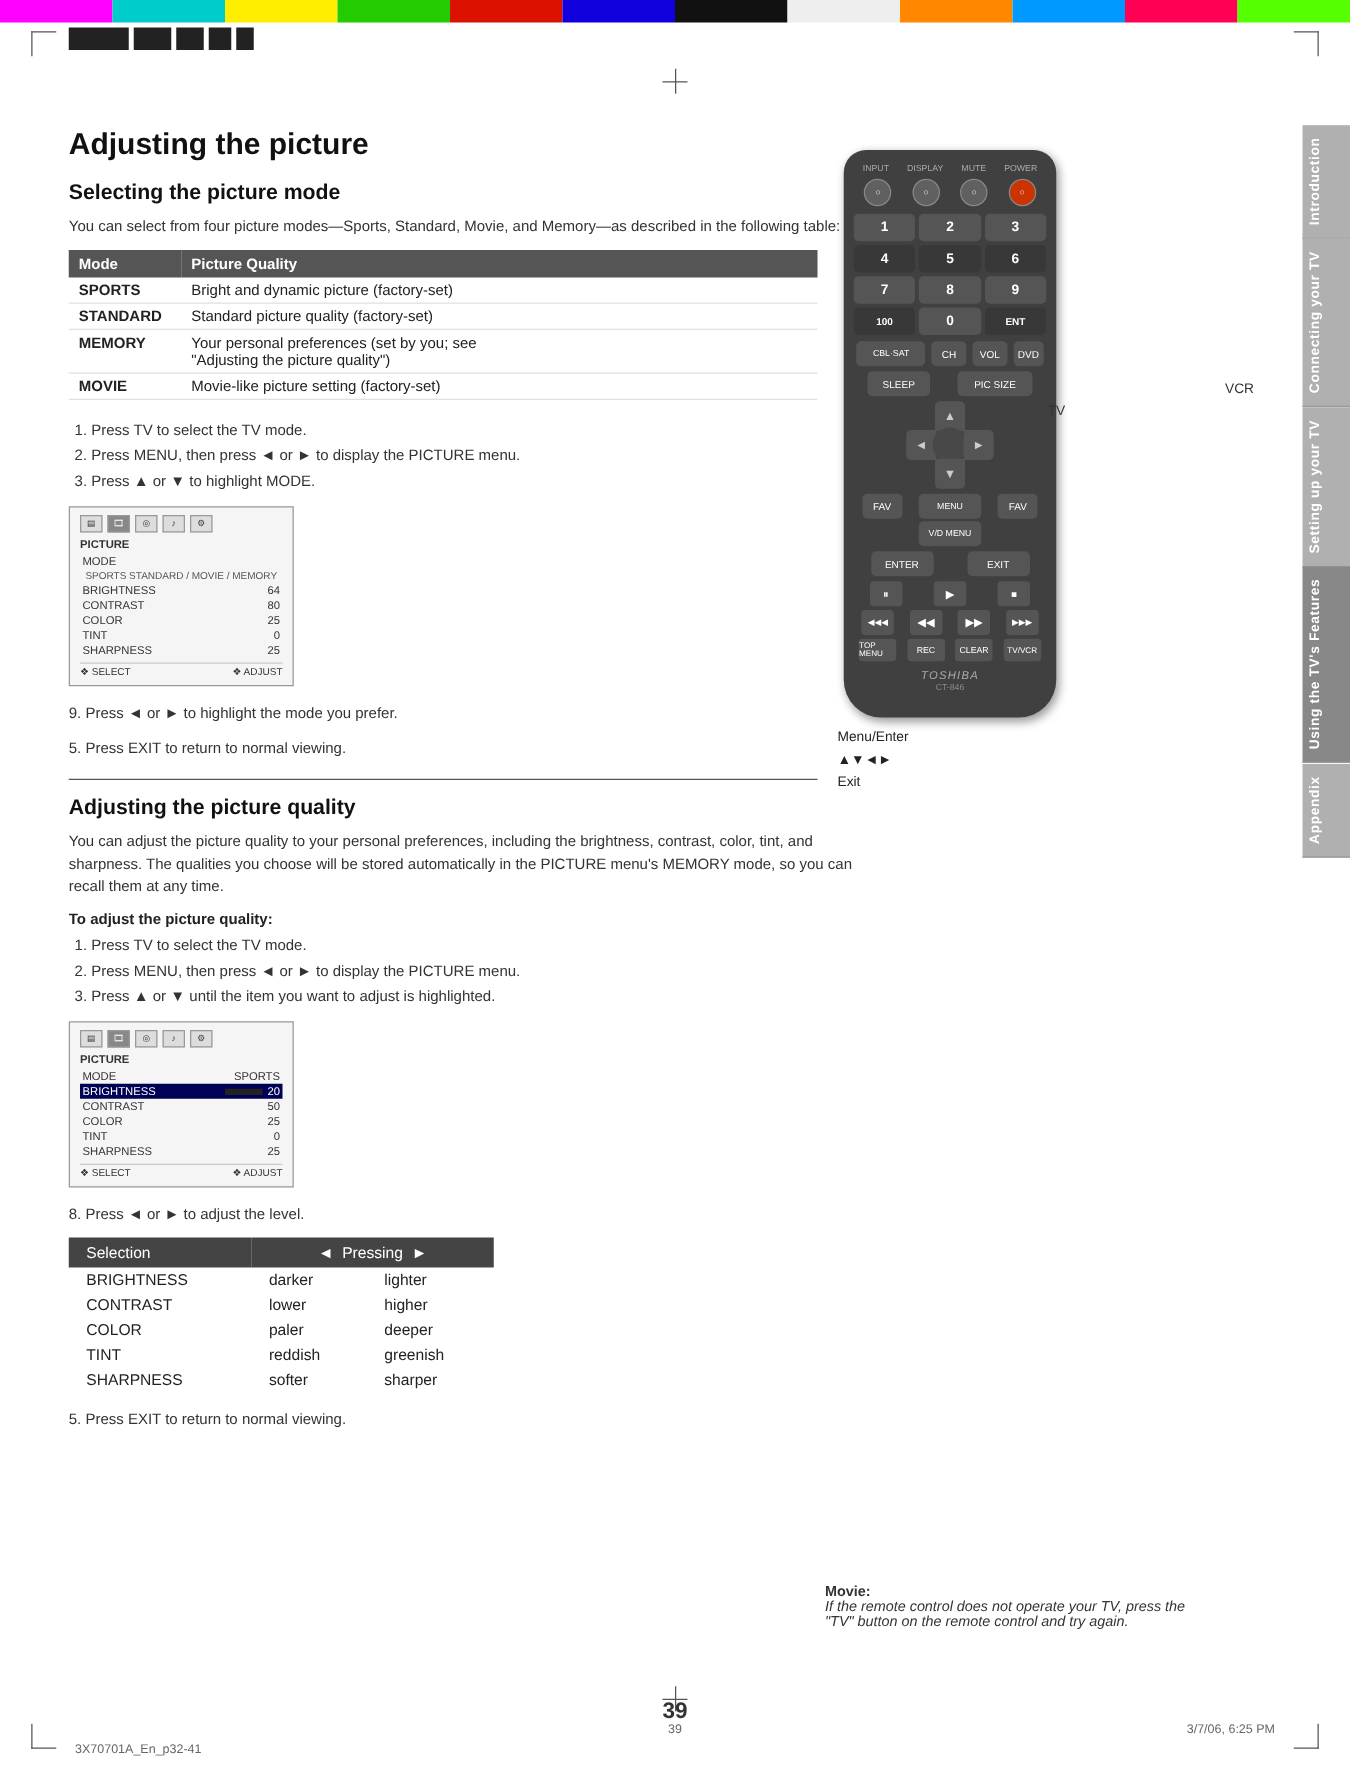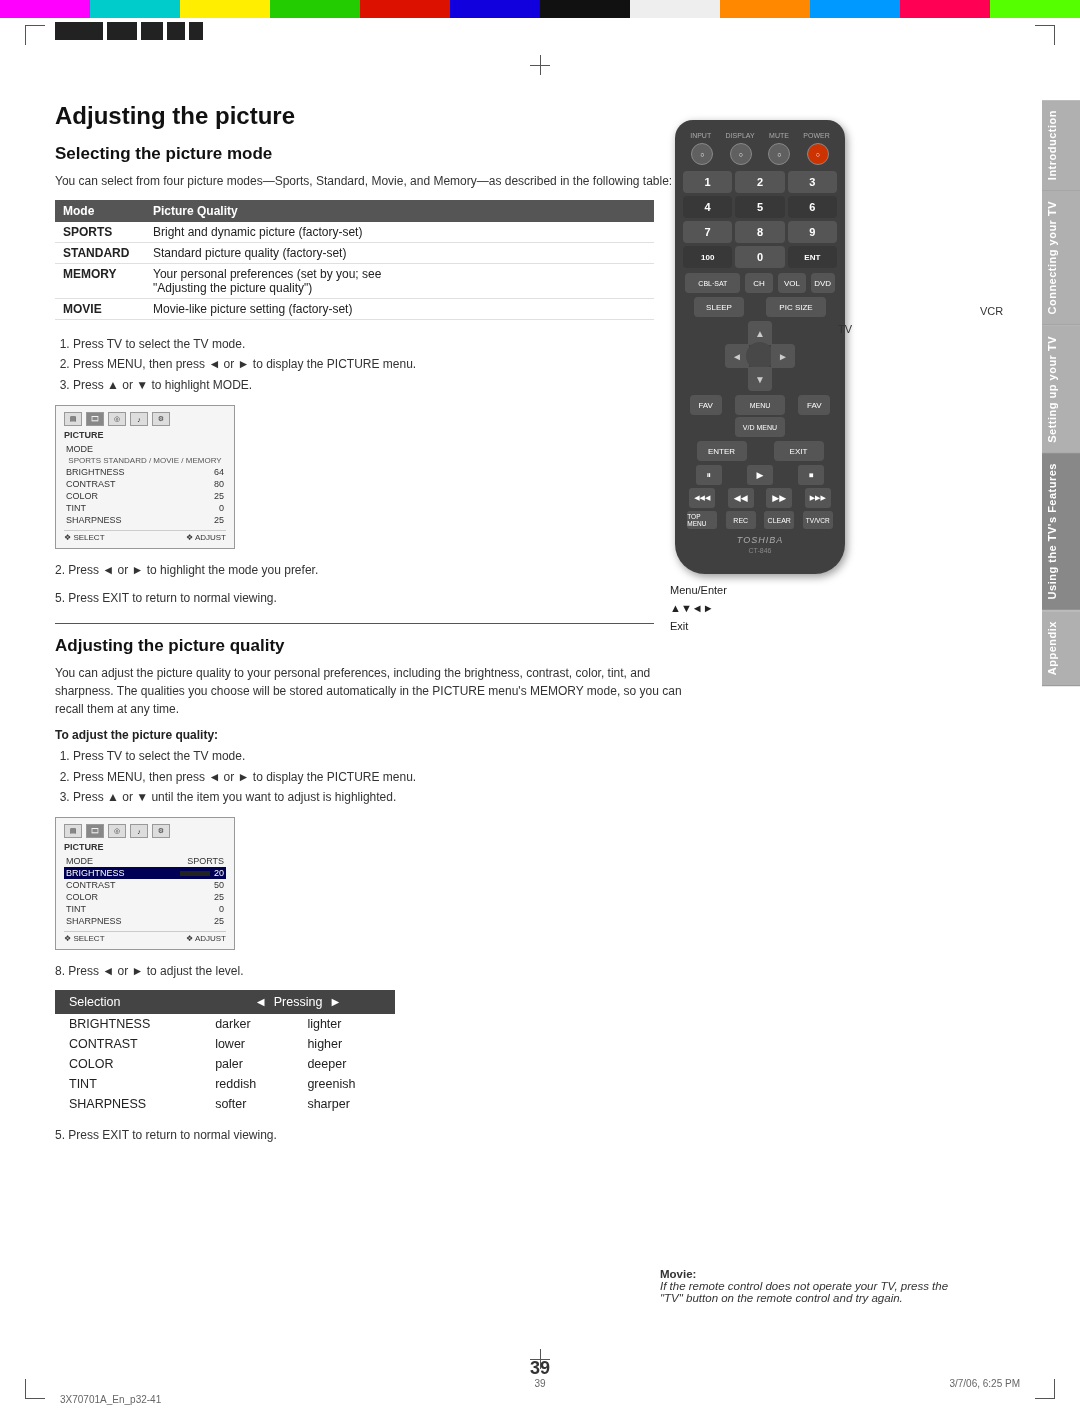--- a/index.html
+++ b/index.html
@@ -607,21 +607,21 @@
     <div class="screen-row">
         <span>SHARPNESS</span>
         <span>25</span>
       </div>
     <div class="screen-footer">
       <span>❖ SELECT</span>
       <span>❖ ADJUST</span>
     </div>
   </div>
 
-  <p class="body-text">2. Press ◄ or ► to highlight the mode you prefer.</p>
+  <p class="body-text">9. Press ◄ or ► to highlight the mode you prefer.</p>
   <p class="body-text">5. Press EXIT to return to normal viewing.</p>
 
   <hr class="divider-line">
 
   <h2 class="section-title">Adjusting the picture quality</h2>
   <p class="body-text">You can adjust the picture quality to your personal preferences, including the brightness, contrast, color, tint, and sharpness. The qualities you choose will be stored automatically in the PICTURE menu's MEMORY mode, so you can recall them at any time.</p>
 
   <p class="sub-heading">To adjust the picture quality:</p>
   <ol class="numbered-list">
     <li>Press TV to select the TV mode.</li>

